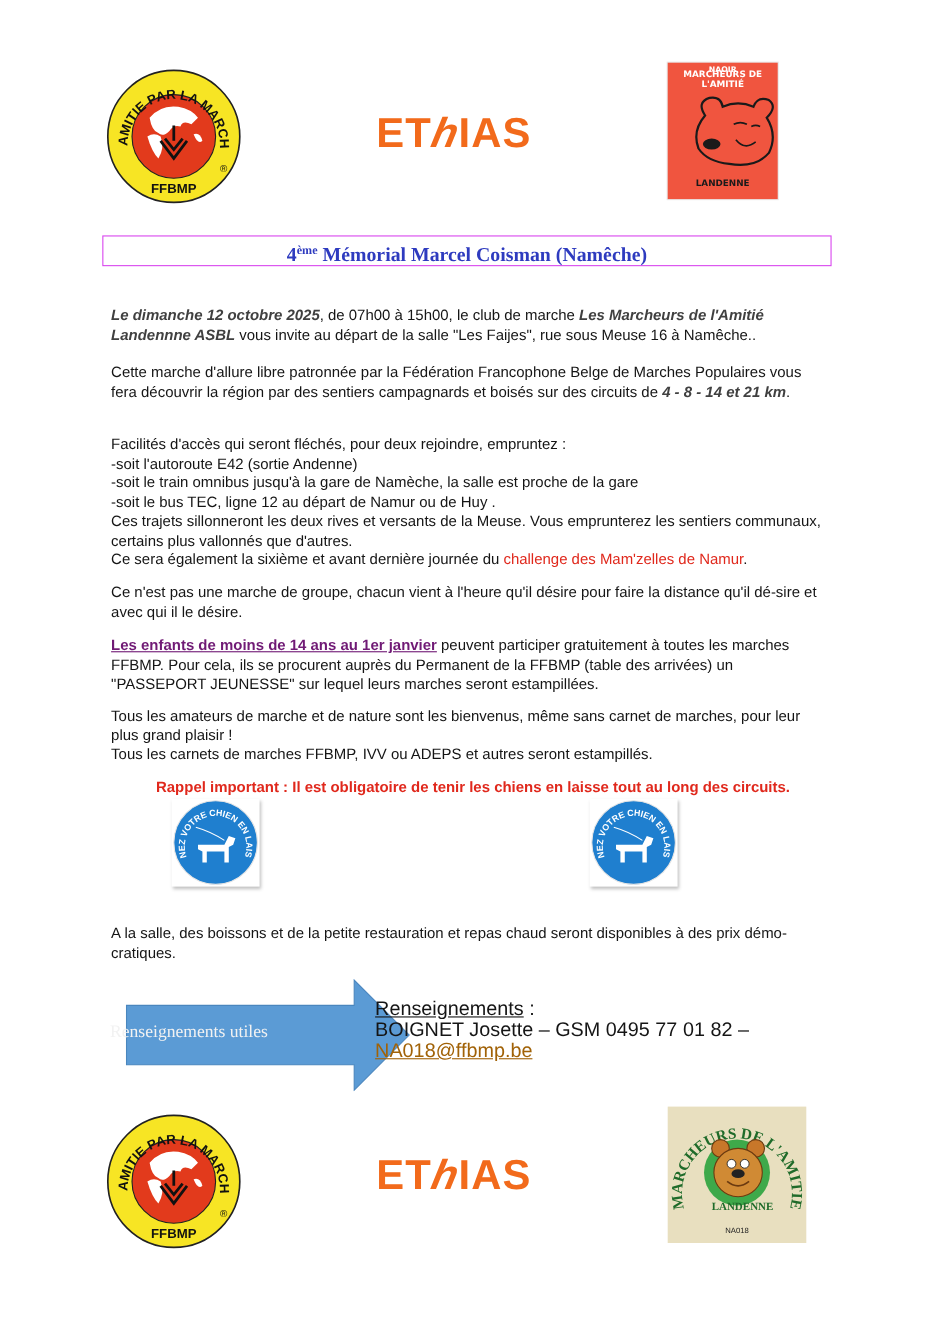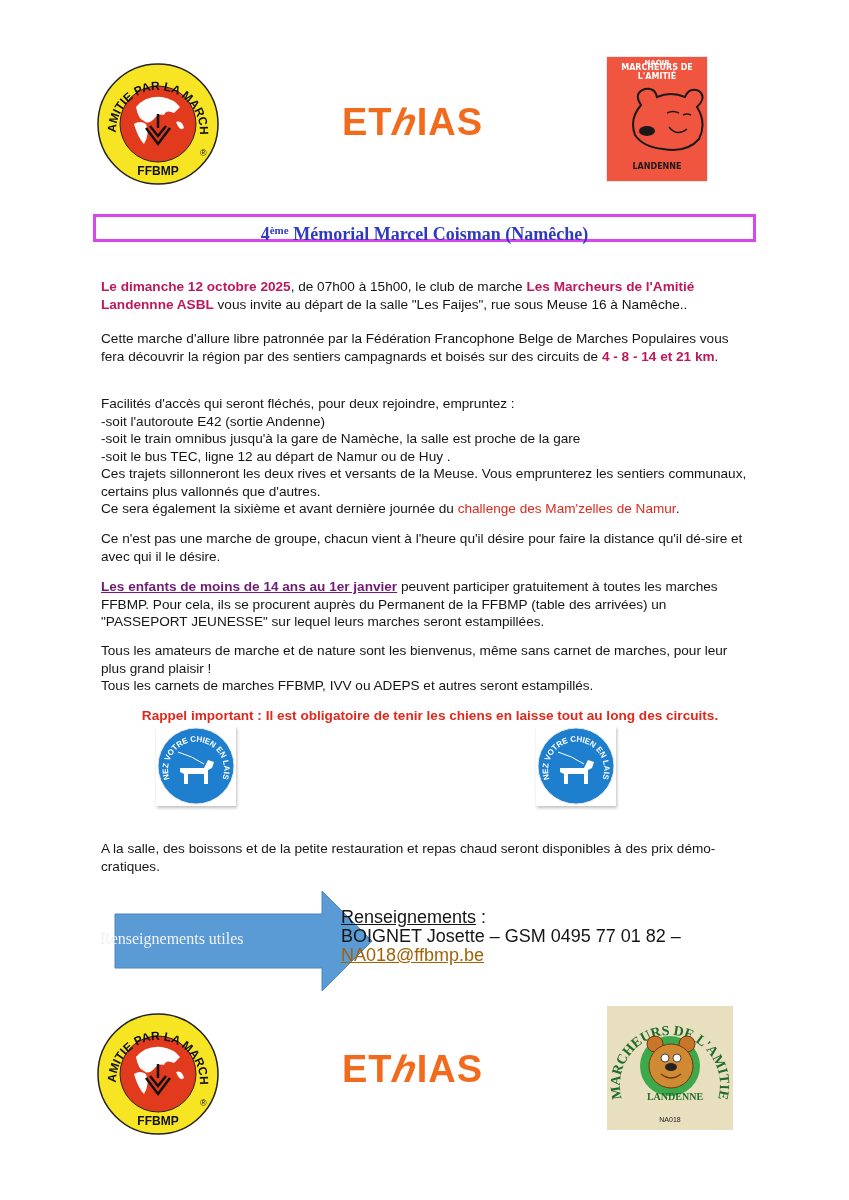--- a/index.html
+++ b/index.html
@@ -17,29 +17,29 @@
                   font-family: "DejaVu Sans", sans-serif; font-weight: 700; font-size: 8px; color: #fff; }
   .bear-red .t2 { position: absolute; top: 2px; left: 0; width: 100%; text-align: center;
                   font-family: "DejaVu Sans", sans-serif; font-weight: 700; font-size: 7px; color: #fff; }
   .bear-red .t3 { position: absolute; bottom: 10px; left: 0; width: 100%; text-align: center;
                   font-family: "DejaVu Sans", sans-serif; font-weight: 700; font-size: 8px; color: #1a1a1a; }
   .bear-green { width: 126px; height: 124px; background: #e8dfbf; }
   .bear-green .code { position: absolute; bottom: 7px; left: 0; width: 100%; text-align: center;
                       font-size: 7px; color: #222; }
 
   
-  .title-box { left: 93px; top: 214px; width: 663px; height: 28px; border: 3px solid #d946ef;
+  .title-box { left: 93px; top: 214px; width: 663px; height: 28px; border: 1px solid #d946ef;
                box-sizing: border-box; text-align: center;
                font-family: "Liberation Serif", serif; font-weight: 700; font-size: 18px;
                color: #2e3bbf; line-height: 26px; }
   .title-box sup { font-size: 11px; vertical-align: 6px; }
 
   
   .txt { left: 101px; width: 650px; font-size: 13.6px; line-height: 17.5px; color: #151515; }
-  .blue-b { color: #be185d; font-weight: 700; }
+  .blue-b { color: #404040; font-weight: 700; font-style: italic; }
   .red { color: #e0281c; }
   .blue-link { color: #701a75; font-weight: 700; text-decoration: underline; }
   .warn { left: 90px; width: 680px; text-align: center; font-weight: 700; color: #e0281c; font-size: 13.6px; }
 
   
   .dog-sign { width: 80px; height: 80px; background: #fff; box-shadow: 1px 2px 3px rgba(0,0,0,0.25); }
 
   
   .arrow-wrap { left: 70px; top: 890px; width: 260px; height: 102px; padding-left: 44px; }
   .arrow-label { position: absolute; left: 30px; top: 40px; font-family: "Liberation Serif", serif;

